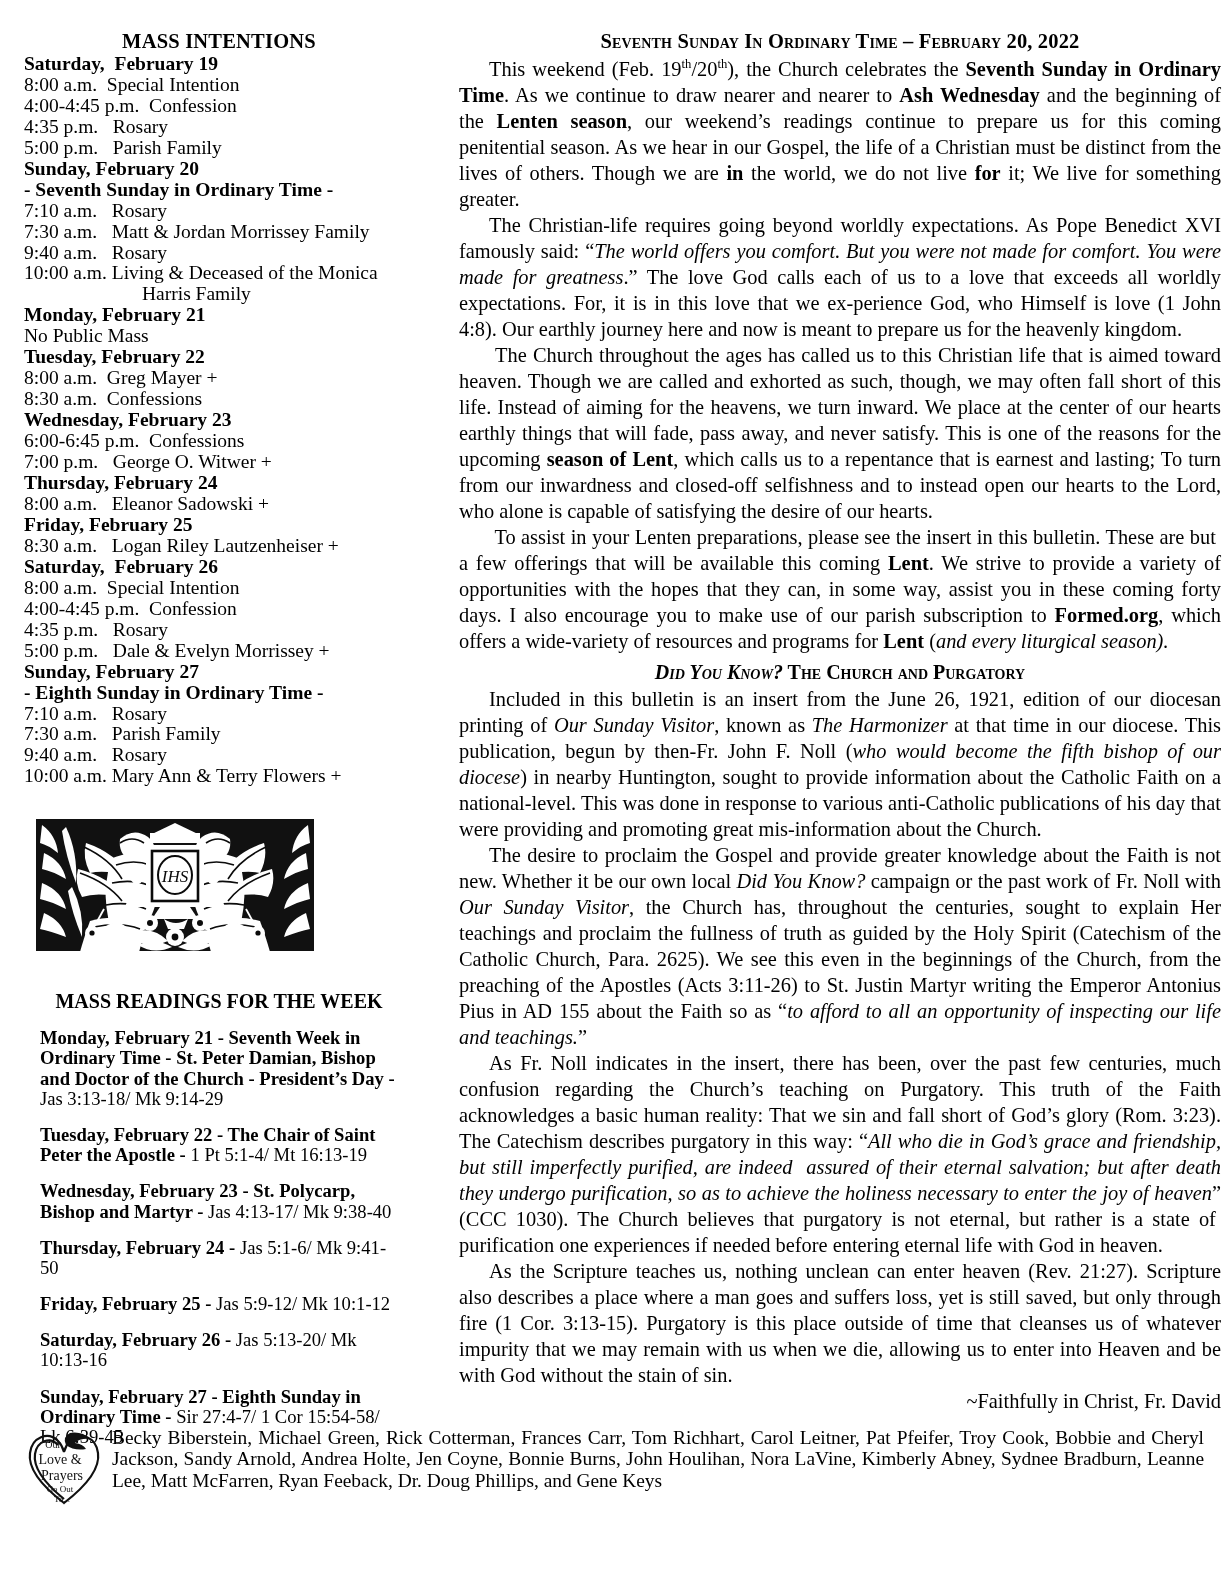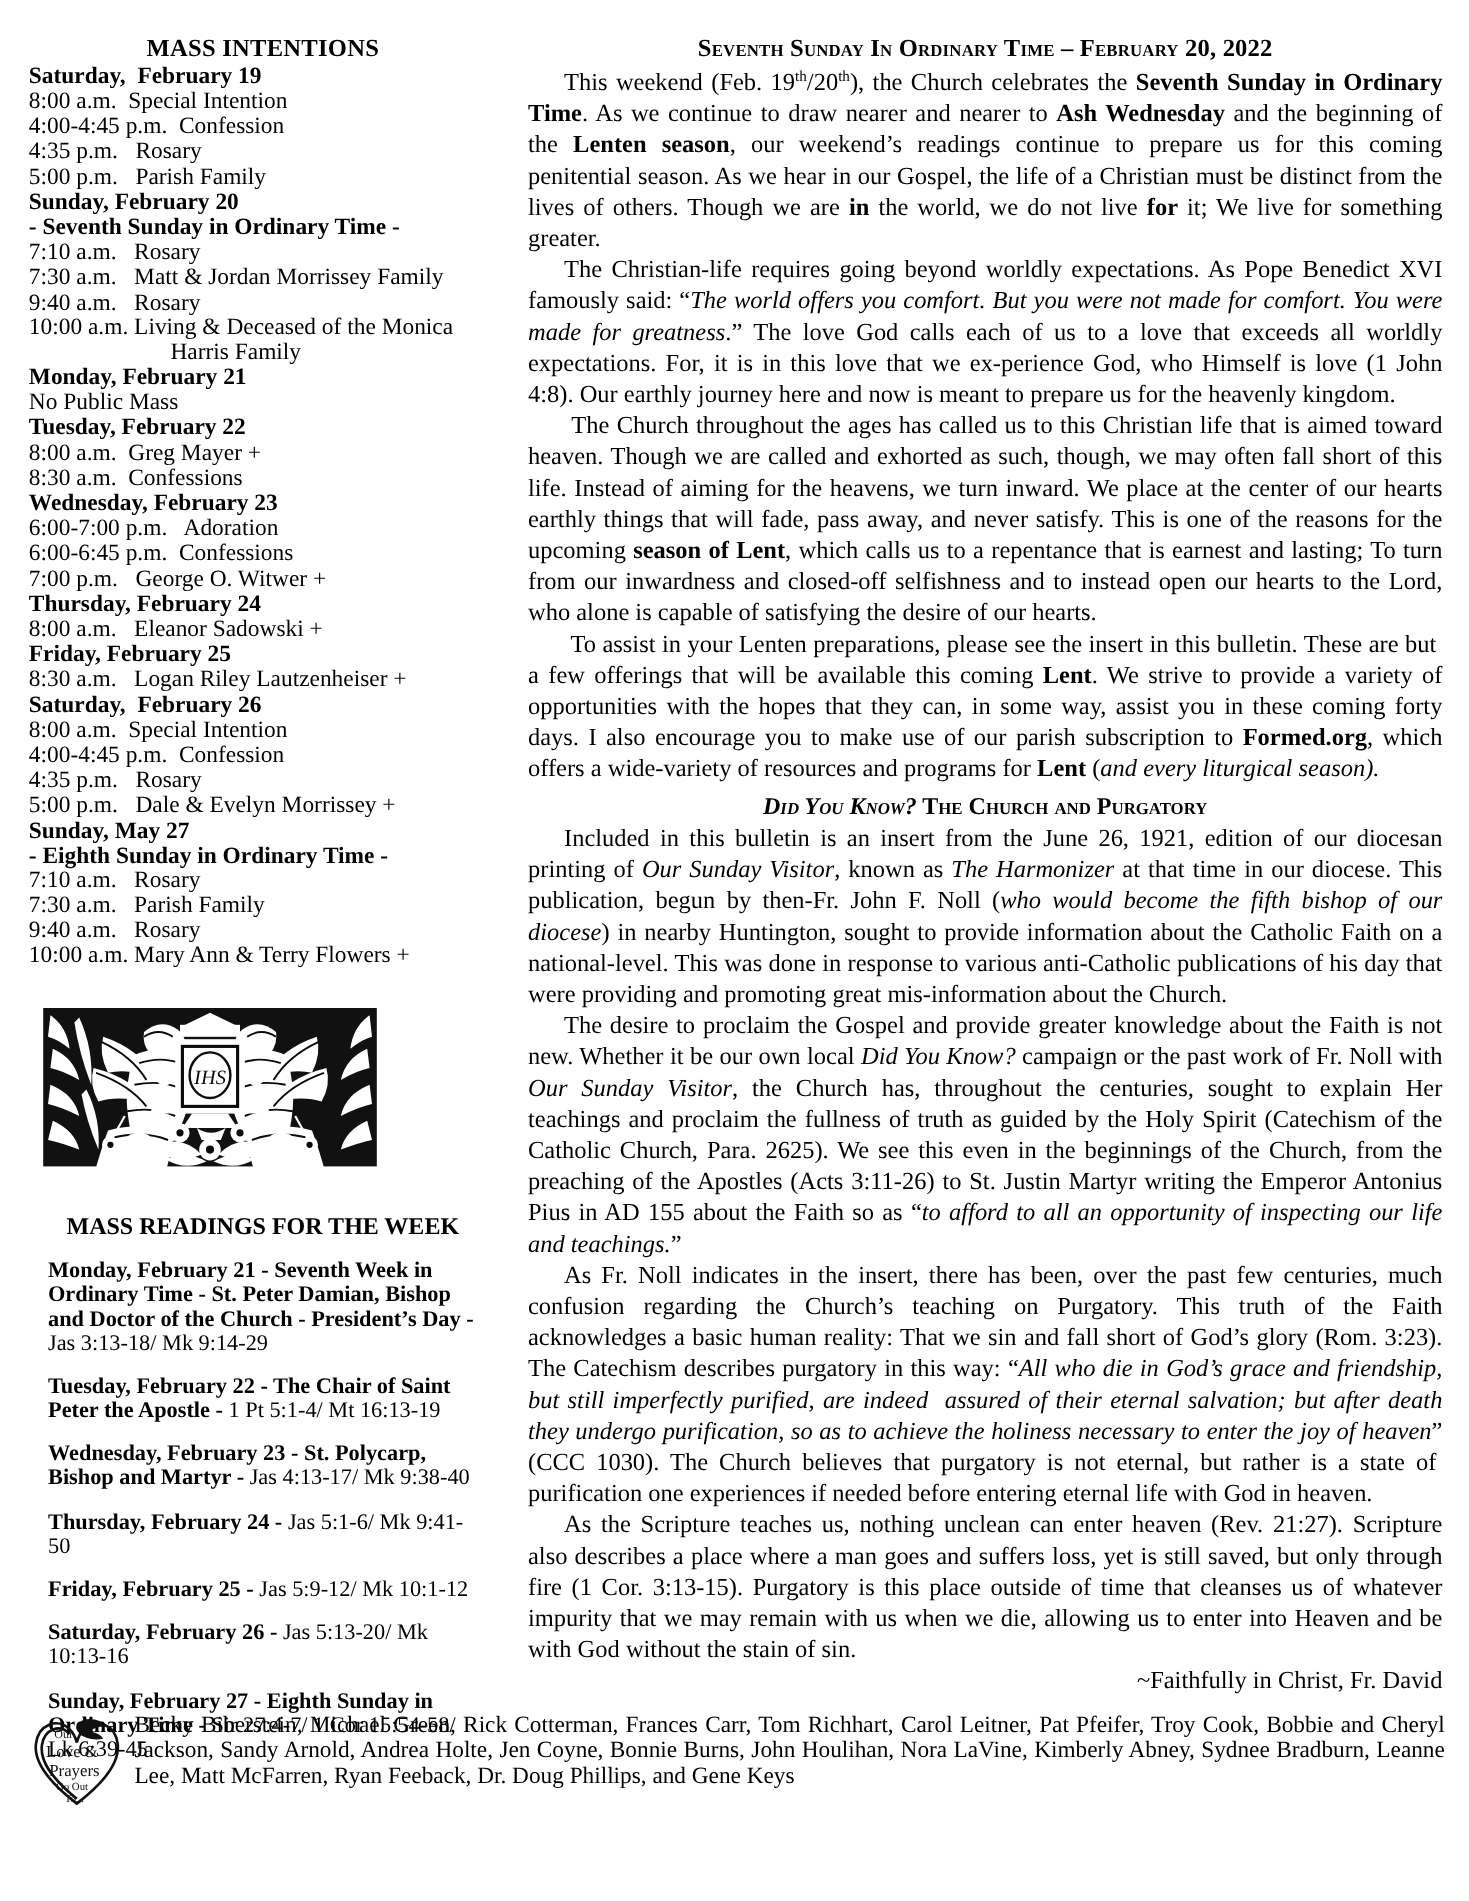--- a/index.html
+++ b/index.html
@@ -26,21 +26,21 @@
 
   
   .col-left {
     position: absolute;
     left: 24px;
     top: 30px;
     width: 390px;
   }
   .col-right {
     position: absolute;
-    left: 440px;
+    left: 459px;
     top: 30px;
     width: 762px;
   }
 
   
   .section-head {
     text-align: center;
     font-weight: bold;
     font-size: 20.5px;
     letter-spacing: 0.2px;
@@ -182,33 +182,32 @@
         <div class="mi-row entry">7:30 a.m.   Matt &amp; Jordan Morrissey Family</div>
         <div class="mi-row entry">9:40 a.m.   Rosary</div>
         <div class="mi-row entry">10:00 a.m. Living &amp; Deceased of the Monica</div>
         <div class="mi-row cont">Harris Family</div>
         <div class="mi-row day">Monday, February 21</div>
         <div class="mi-row entry">No Public Mass</div>
         <div class="mi-row day">Tuesday, February 22</div>
         <div class="mi-row entry">8:00 a.m.  Greg Mayer +</div>
         <div class="mi-row entry">8:30 a.m.  Confessions</div>
         <div class="mi-row day">Wednesday, February 23</div>
-        <div class="mi-row entry">6:00-7:00 p.m.   Adoration</div>
         <div class="mi-row entry">6:00-6:45 p.m.  Confessions</div>
         <div class="mi-row entry">7:00 p.m.   George O. Witwer +</div>
         <div class="mi-row day">Thursday, February 24</div>
         <div class="mi-row entry">8:00 a.m.   Eleanor Sadowski +</div>
         <div class="mi-row day">Friday, February 25</div>
         <div class="mi-row entry">8:30 a.m.   Logan Riley Lautzenheiser +</div>
         <div class="mi-row day">Saturday,  February 26</div>
         <div class="mi-row entry">8:00 a.m.  Special Intention</div>
         <div class="mi-row entry">4:00-4:45 p.m.  Confession</div>
         <div class="mi-row entry">4:35 p.m.   Rosary</div>
         <div class="mi-row entry">5:00 p.m.   Dale &amp; Evelyn Morrissey +</div>
-        <div class="mi-row day">Sunday, May 27</div>
+        <div class="mi-row day">Sunday, February 27</div>
         <div class="mi-row season">- Eighth Sunday in Ordinary Time -</div>
         <div class="mi-row entry">7:10 a.m.   Rosary</div>
         <div class="mi-row entry">7:30 a.m.   Parish Family</div>
         <div class="mi-row entry">9:40 a.m.   Rosary</div>
         <div class="mi-row entry">10:00 a.m. Mary Ann &amp; Terry Flowers +</div>
       </div>
 
     <div class="woodcut-wrap">
       <svg class="woodcut" viewBox="0 0 286 155">
         <rect x="0" y="0" width="286" height="155" fill="#ffffff"></rect>

